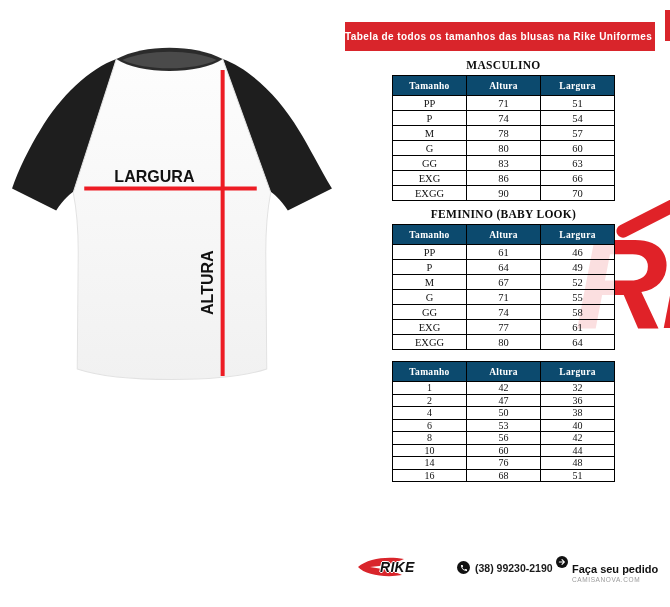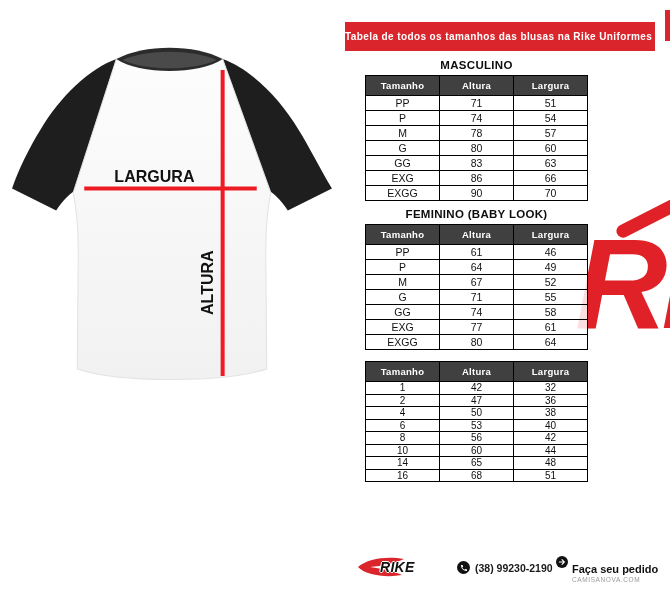--- a/index.html
+++ b/index.html
@@ -25,26 +25,26 @@
   .banner {
     position:absolute; left:345px; top:22px; width:310px; height:29px;
     background:#d9252b; color:#fff; display:flex; align-items:center; justify-content:flex-start;
     font-size:10px; font-weight:bold; letter-spacing:.4px; z-index:2; text-align:center;
   }
 
   
   .shirt { position:absolute; left:4px; top:42px; z-index:2; }
 
   
-  .table-block { position:absolute; left:365px; width:223px; z-index:2; }
+  .table-block { position:absolute; left:392px; width:223px; z-index:2;font-family:Liberation Serif, serif; }
   .t-title { text-align:center; font-weight:bold; font-size:11.5px; color:#0d0d0d; letter-spacing:.3px; margin-bottom:4px; }
   .table-block.gap-lg .t-title { margin-bottom:10px; }
   table { width:100%; border-collapse:collapse; table-layout:fixed; }
   th {
-    background:#404040; color:#fff; font-size:9.5px; font-weight:bold;
+    background:#0c4a6e; color:#fff; font-size:9.5px; font-weight:bold;
     height:20px; border:1px solid #000; letter-spacing:.3px;
   }
   td {
     font-size:10.5px; color:#111; text-align:center; height:15px;
     border:1px solid #000; background:rgba(255,255,255,.86);
   }
   .compact td { height:12.5px; font-size:10px; }
 
   
   .footer-item { position:absolute; z-index:2; display:flex; align-items:center; }
@@ -236,21 +236,21 @@
             <td>56</td>
             <td>42</td>
           </tr>
           <tr>
             <td>10</td>
             <td>60</td>
             <td>44</td>
           </tr>
           <tr>
             <td>14</td>
-            <td>65</td>
+            <td>76</td>
             <td>48</td>
           </tr>
           <tr>
             <td>16</td>
             <td>68</td>
             <td>51</td>
           </tr>
         </tbody>
       </table>
   </div>

